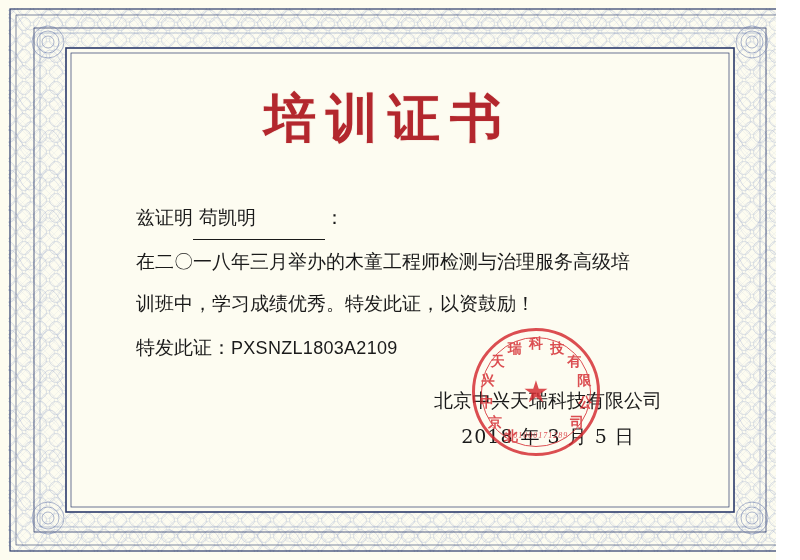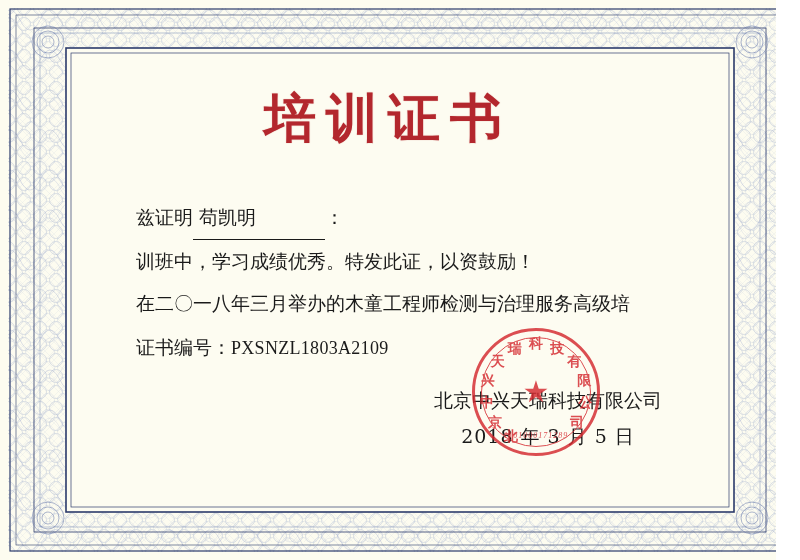--- a/index.html
+++ b/index.html
@@ -74,21 +74,21 @@
 
   .para {
     text-indent: 0;
   }
 
   .field-row {
     margin-top: 2px;
   }
 
   .field-value {
-    font-family: Liberation Serif, serif;
+    font-family: Liberation Sans, sans-serif;
     font-size: 18px;
     letter-spacing: 0.3px;
   }
 
   
   .signature {
     position: absolute;
     right: 34px;
     bottom: 44px;
     text-align: center;
@@ -225,25 +225,25 @@
   <div class="content">
 
     <div class="cert-title">培训证书</div>
 
     <div class="body-block">
 
       <div class="line">
         <span>兹证明</span><span class="recipient">苟凯明</span><span>：</span>
       </div>
 
+      <div class="para">在二〇一八年三月举办的木童工程师检测与治理服务高级培</div>
       <div class="para">训班中，学习成绩优秀。特发此证，以资鼓励！</div>
-      <div class="para">在二〇一八年三月举办的木童工程师检测与治理服务高级培</div>
 
       <div class="field-row">
-        <span>证书编号：</span><span class="field-value">PXSNZL1803A2109</span>
+        <span>特发此证：</span><span class="field-value">PXSNZL1803A2109</span>
       </div>
 
     </div>
 
     <div class="signature">
       <div>北京中兴天瑞科技有限公司</div>
       <div class="sig-date">2018 年 3 月 5 日</div>
     </div>
 
     <div class="seal">

